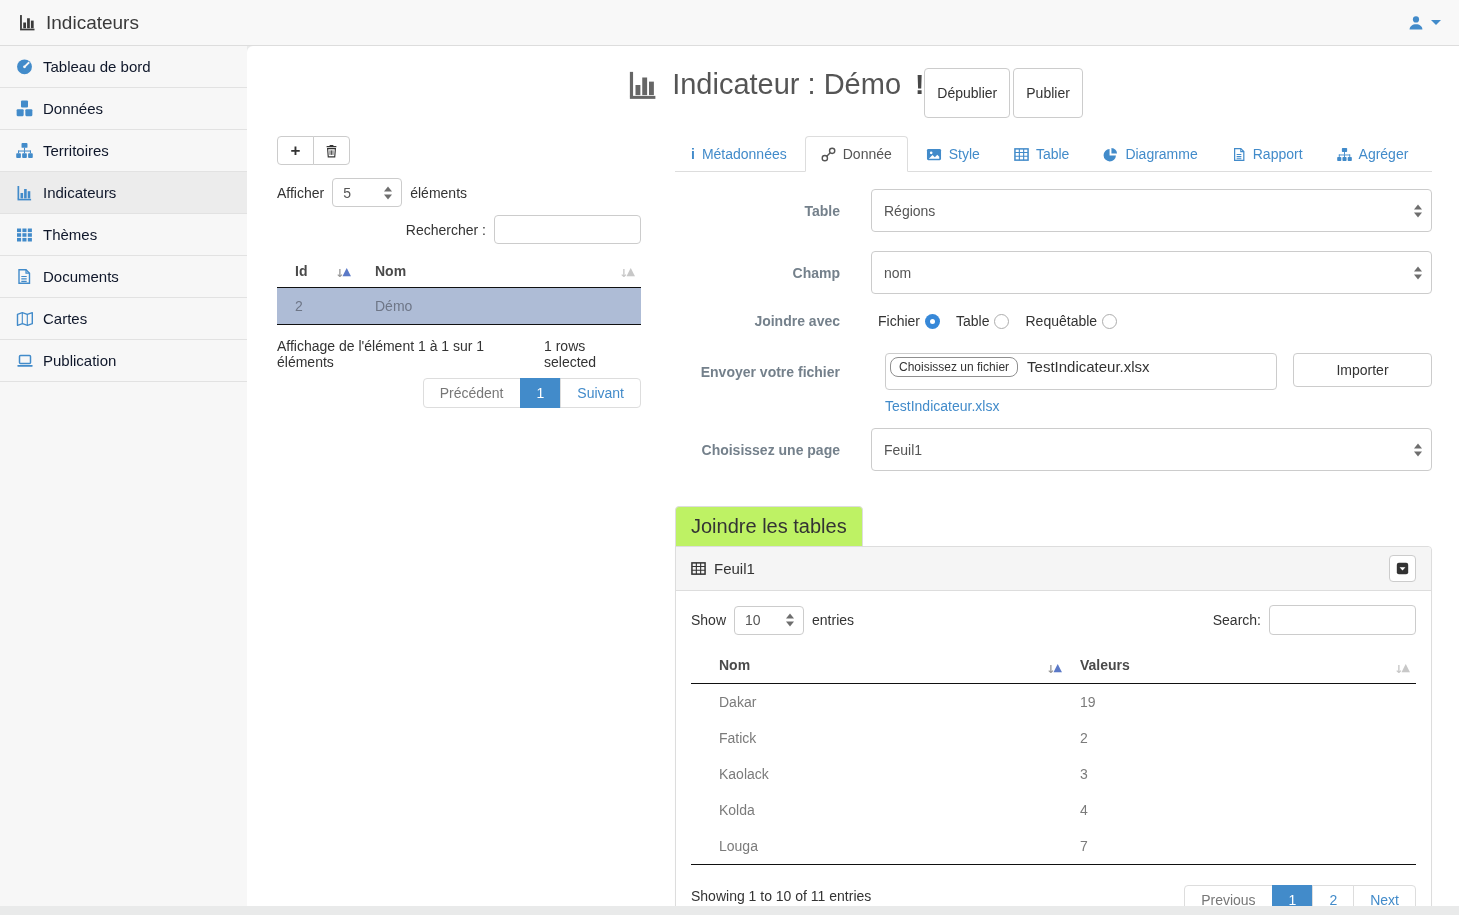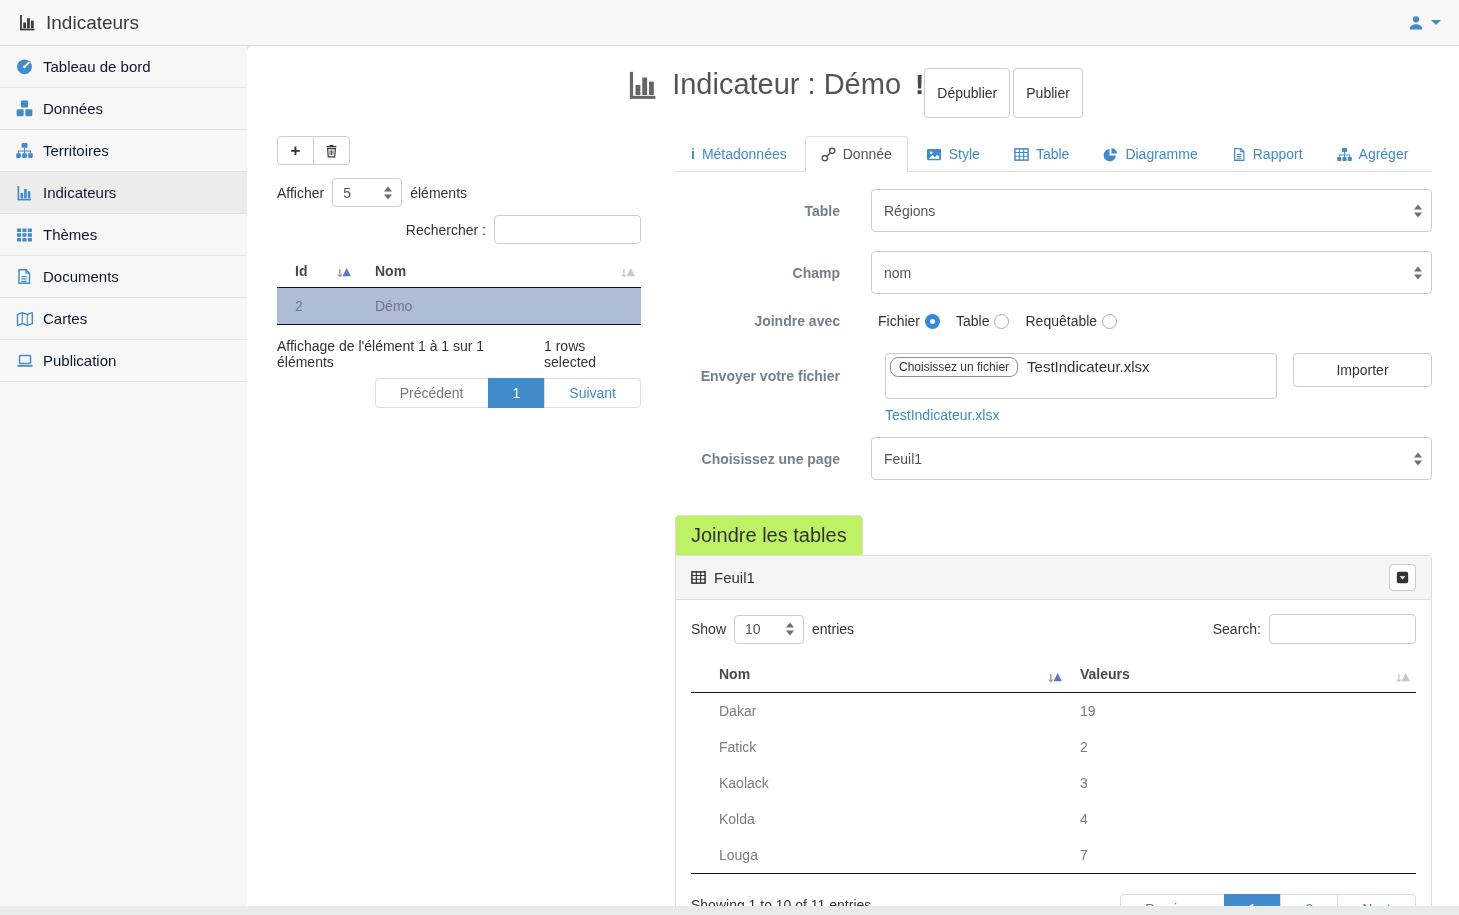--- a/index.html
+++ b/index.html
@@ -82,21 +82,21 @@
   table.dt td { padding:10px 10px 10px 18px; font-size:14px; color:#6e7687; }
   tr.selected-row { background:#aebcd6; border-bottom:1px solid #111; cursor:pointer; }
   .sort-ic { position:absolute; right:8px; bottom:7px; font-family:"DejaVu Sans",sans-serif; font-size:11px; letter-spacing:-2px; }
   .sort-ic .a1 { color:#999; }
   .sort-ic .a2 { color:#5b79c7; position:relative; top:-2px; }
   .sort-ic.idle .a1, .sort-ic.idle .a2 { color:#c8c8c8; }
 
   .info-row { margin-top:13px; display:flex; justify-content:space-between; font-size:14px; color:#333; }
   .pg { display:inline-flex; margin-top:8px; }
   .pg span {
-    padding:6px 24px; border:1px solid #ddd; margin-left:-1px; background:#fff;
+    padding:6px 16px; border:1px solid #ddd; margin-left:-1px; background:#fff;
     font-size:14px; color:#428bca; cursor:pointer; min-width:32px; text-align:center;
   }
   .pg span:first-child { border-radius:4px 0 0 4px; margin-left:0; }
   .pg span:last-child { border-radius:0 4px 4px 0; }
   .pg span.active { background:#428bca; border-color:#428bca; color:#fff; }
   .pg span.disabled { color:#777; cursor:default; }
   .pg-row { display:flex; justify-content:flex-end; }
 
   
   .tabs { display:flex; border-bottom:1px solid #ddd; }
@@ -116,21 +116,21 @@
   .form-ctl { flex:1 1 auto; display:flex; align-items:center; }
 
   .radio-group { display:flex; align-items:center; gap:16px; margin-left:7px; }
   .radio-opt { display:flex; align-items:center; gap:5px; cursor:pointer; color:#333; }
   .radio { width:15px; height:15px; border-radius:50%; border:1px solid #adadad; background:#fff; position:relative; }
   .radio.on { border:none; background:#3788d8; }
   .radio.on::after { content:""; position:absolute; left:5px; top:5px; width:5px; height:5px; border-radius:50%; background:#fff; }
 
   .file-wrap { display:flex; align-items:flex-start; width:100%; margin-left:14px; }
   .file-box {
-    border:1px solid #ccc; border-radius:4px; height:46px; flex:0 0 392px;
+    border:1px solid #ccc; border-radius:4px; height:37px; flex:0 0 392px;
     display:flex; align-items:flex-start; gap:9px; padding:3px 4px; background:#fff; cursor:pointer;
   }
   .file-btn {
     border:1px solid #8f8f8f; border-radius:8px; background:#fff; font-size:12px;
     padding:2px 8px; color:#333; white-space:nowrap; cursor:pointer; font-family:inherit;
   }
   .file-name { font-size:15px; color:#333; padding-top:1px; }
   .import-btn { margin-left:16px; width:139px; height:33px; }
   .file-link { margin-left:14px; margin-top:-12px; margin-bottom:17px; }
   .file-link a { color:#428bca; text-decoration:none; font-size:14px; cursor:pointer; }

